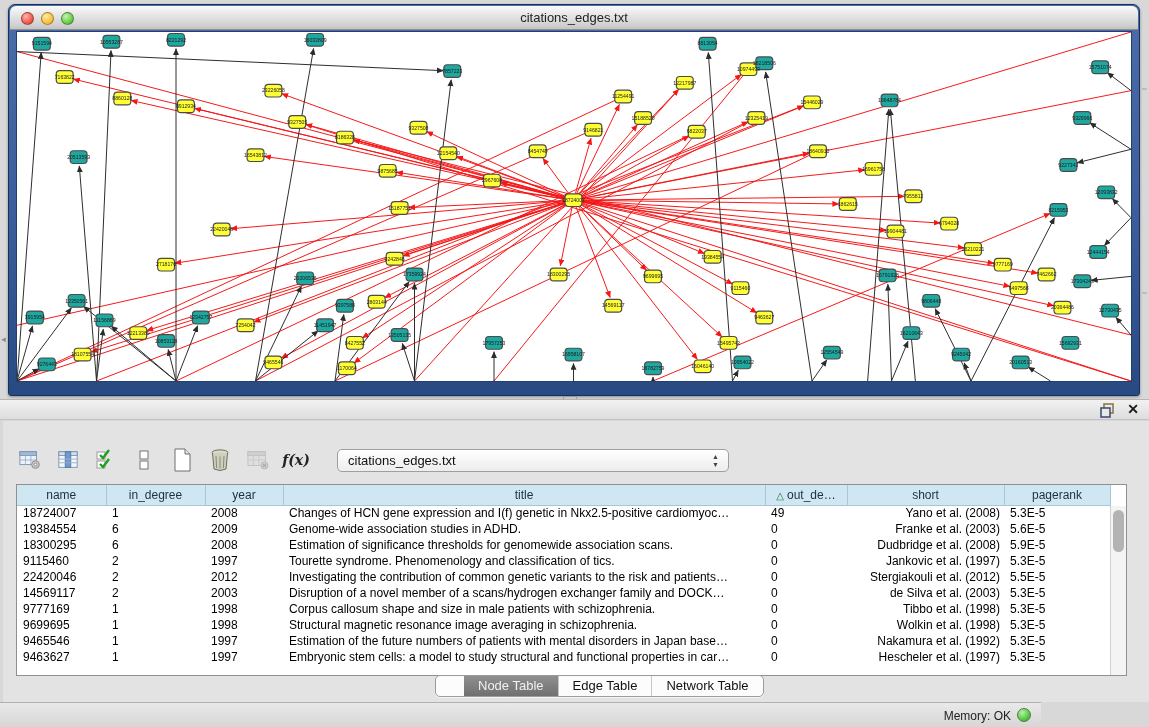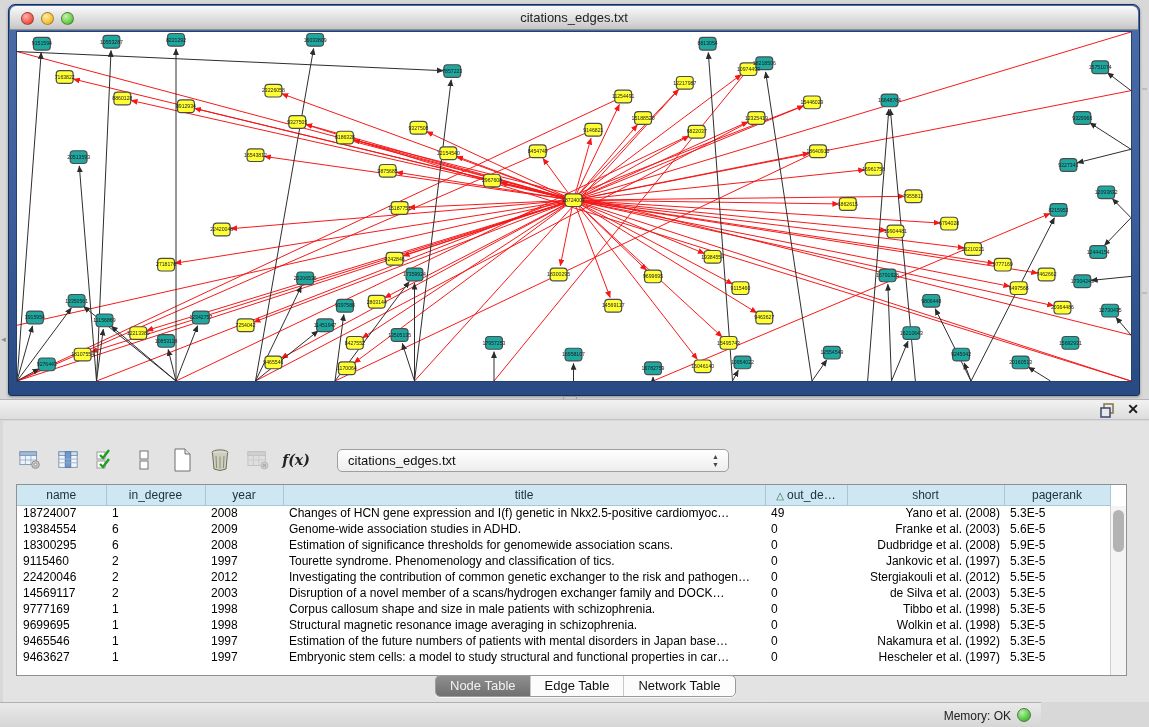--- a/index.html
+++ b/index.html
@@ -93,21 +93,21 @@
   .tab-group {
     position:absolute; left:432px; top:254px; height:22px; display:flex;
     border:1px solid #9b9b9b; border-radius:5px; overflow:hidden; background:#fcfcfc;
     box-shadow:0 1px 0 rgba(255,255,255,.7);
   }
   .tab-seg {
     padding:0 14px; font-size:13px; line-height:20px; color:#111; background:transparent;
     border:none; border-left:1px solid #c7c7c7; cursor:pointer; white-space:nowrap;
   }
   .tab-seg:first-child { border-left:none; }
-  .tab-seg.active { background:linear-gradient(180deg,#8f8f8f,#707070); color:#f2f2f2; }
+  .tab-seg.active { background:linear-gradient(180deg,#8f8f8f,#707070); color:#f2f2f2;margin-left:28px; }
 
   .status-bar {
     position:absolute; left:0; top:702px; width:1041px; height:25px;
     background:linear-gradient(180deg,#e9e9e9,#d6d6d6);
     border-top:1px solid #b0b0b0;
     padding-left:20px;
   }
   .status-memory { position:absolute; right:30px; top:6px; font-size:12px; color:#222; }
   .memory-dot {
     position:absolute; right:10px; top:5px; width:14px; height:14px; border-radius:50%;
@@ -576,21 +576,21 @@
             <td>1997</td>
             <td>Tourette syndrome. Phenomenology and classification of tics.</td>
             <td>0</td>
             <td class="center">Jankovic et al. (1997)</td>
             <td>5.3E-5</td>
           </tr>
           <tr>
             <td>22420046</td>
             <td>2</td>
             <td>2012</td>
-            <td>Investigating the contribution of common genetic exchanger to the risk and pathogen…</td>
+            <td>Investigating the contribution of common genetic variants to the risk and patients…</td>
             <td>0</td>
             <td class="center">Stergiakouli et al. (2012)</td>
             <td>5.5E-5</td>
           </tr>
           <tr>
             <td>14569117</td>
             <td>2</td>
             <td>2003</td>
             <td>Disruption of a novel member of a scans/hydrogen exchanger family and DOCK…</td>
             <td>0</td>

